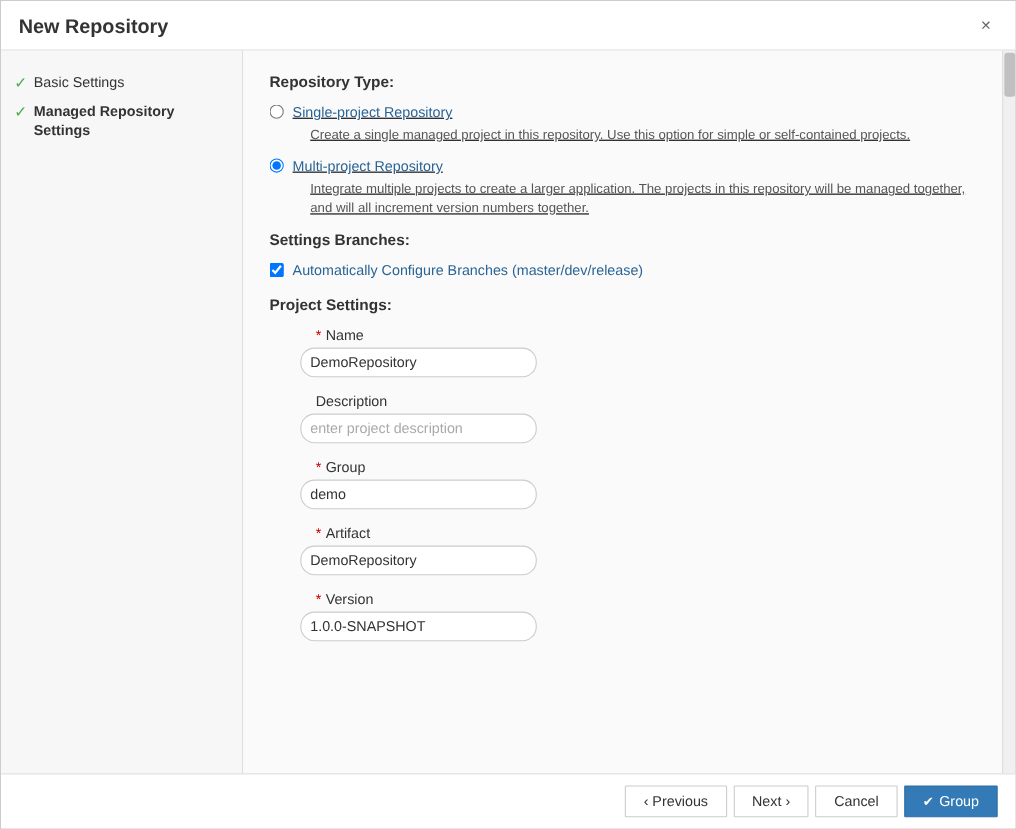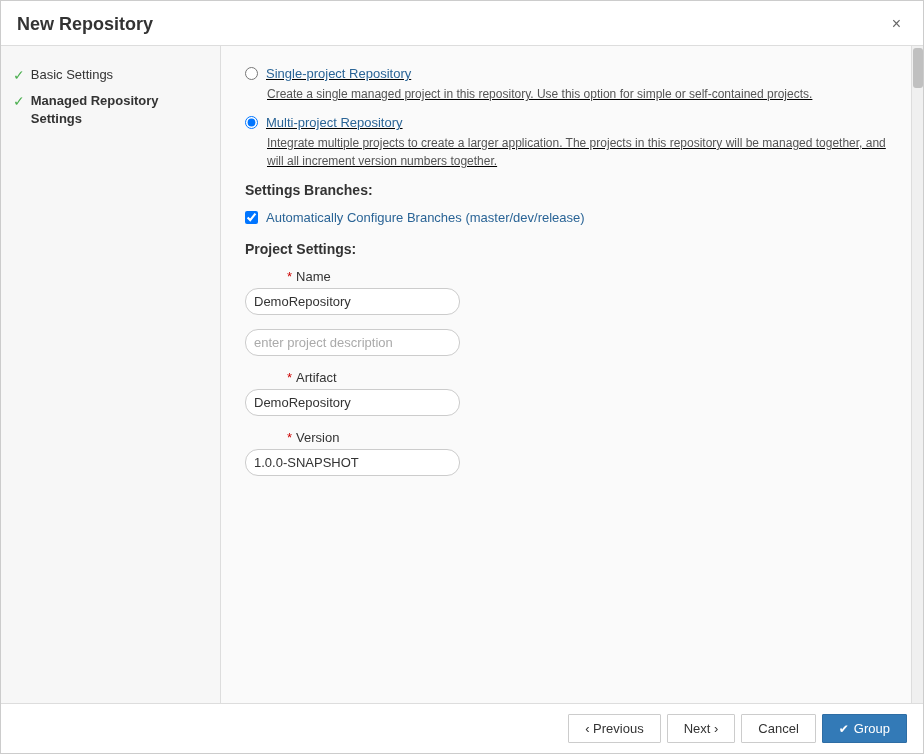--- a/index.html
+++ b/index.html
@@ -116,21 +116,21 @@
     .radio-option input[type="radio"] {
       margin-right: 8px;
       cursor: pointer;
     }
     .radio-label {
       color: #2a6496;
       font-size: 13px;
       cursor: pointer;
     }
     .radio-desc {
-      margin-left: 22px;
+      margin-left: 37px;
       color: #555;
       font-size: 12px;
       margin-bottom: 12px;
       line-height: 1.5;
     }
     .checkbox-option {
       display: flex;
       align-items: center;
       margin-bottom: 16px;
     }
@@ -157,20 +157,21 @@
       margin-right: 4px;
     }
     .form-input {
       width: 215px;
       padding: 5px 8px;
       border: 1px solid #ccc;
       border-radius: 13px;
       font-size: 13px;
       color: #333;
       background: #fff;
+      margin-left: 28px;
     }
     .form-input::placeholder {
       color: #aaa;
     }
     .dialog-footer {
       border-top: 1px solid #ddd;
       padding: 10px 16px;
       display: flex;
       justify-content: flex-end;
       align-items: center;
@@ -219,20 +220,21 @@
         <span class="item-label">Basic Settings</span>
       </div>
       <div class="sidebar-item active">
         <span class="check-icon">✓</span>
         <span class="item-label">Managed Repository Settings</span>
       </div>
     </div>
 
     <div class="main-content">
 
+      <div class="section-title">Repository Type:</div>
 
       <div class="radio-group">
 
         <div class="radio-option">
           <input type="radio" name="repoType" id="singleProject" style="">
           <label for="singleProject" class="radio-label">Single-project Repository</label>
         </div>
         <div class="radio-desc">Create a single managed project in this repository. Use this option for simple or self-contained projects.</div>
 
         <div class="radio-option">
@@ -251,23 +253,30 @@
       <div class="section-title">Project Settings:</div>
 
       <div class="form-group">
         <label class="form-label">
           <span class="required">*</span><span>Name</span>
         </label>
         <input type="text" class="form-input" value="DemoRepository" style="">
       </div>
 
       <div class="form-group">
+        <label class="form-label">Description</label>
         <input type="text" class="form-input" placeholder="enter project description" style="">
       </div>
 
+      <div class="form-group">
+        <label class="form-label">
+          <span class="required">*</span><span>Group</span>
+        </label>
+        <input type="text" class="form-input" value="demo" style="">
+      </div>
 
       <div class="form-group">
         <label class="form-label">
           <span class="required">*</span><span>Artifact</span>
         </label>
         <input type="text" class="form-input" value="DemoRepository" style="">
       </div>
 
       <div class="form-group">
         <label class="form-label">

